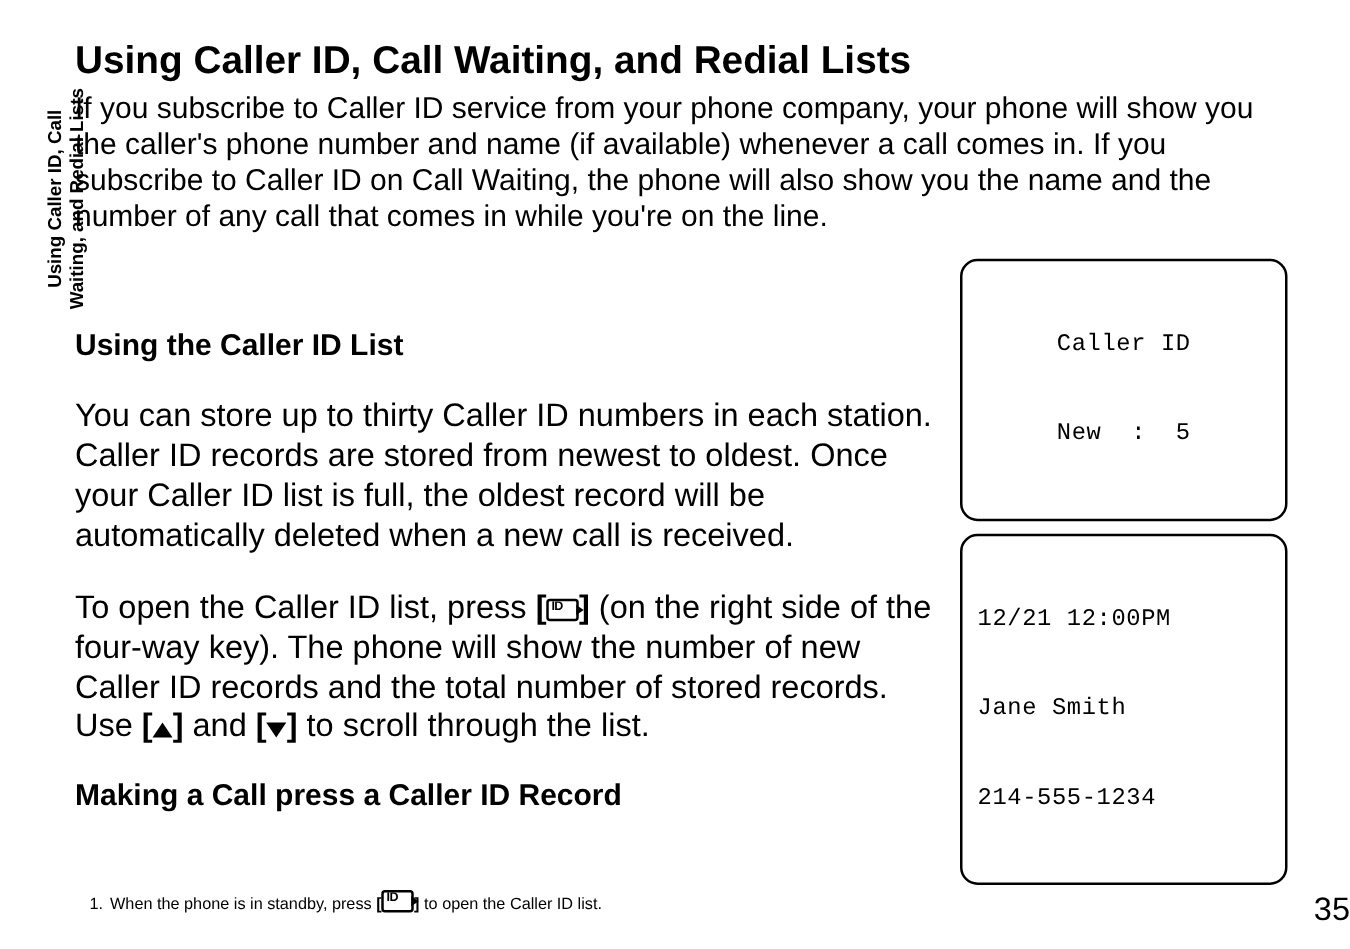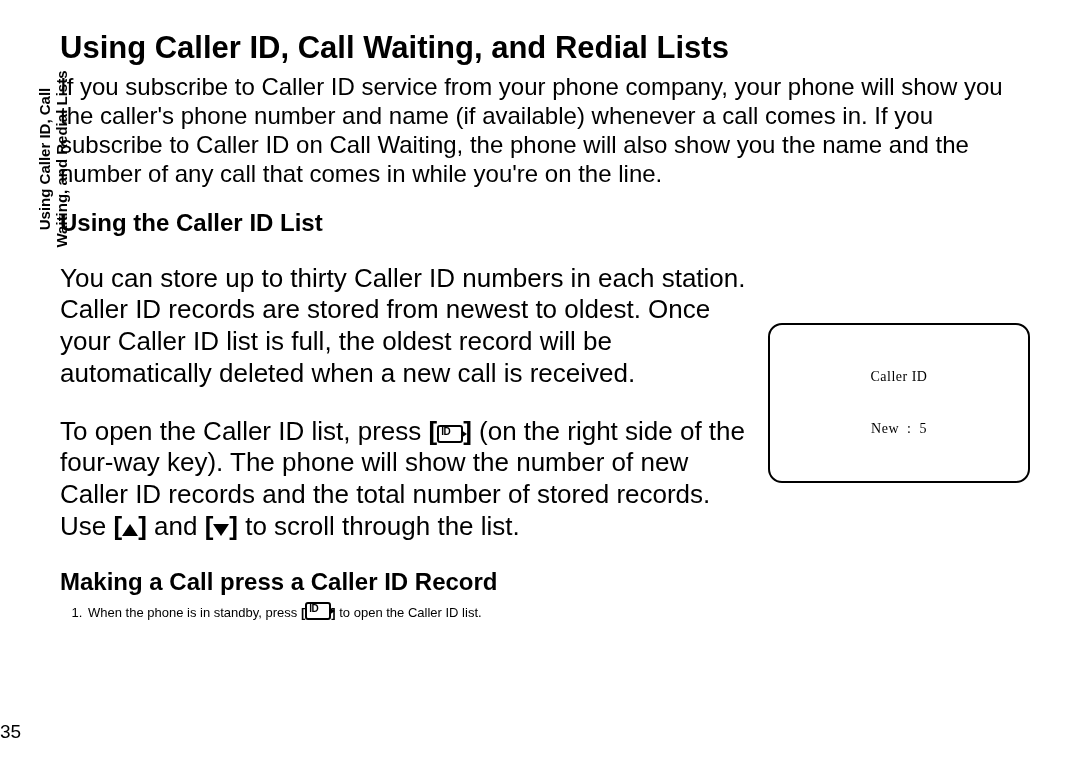--- a/index.html
+++ b/index.html
@@ -62,41 +62,41 @@
     flex: 0 0 262px;
     display: flex;
     flex-direction: column;
     gap: 10px;
     margin-top: 4px;
   }
   .lcd {
     border: 2px solid #000;
     border-radius: 14px;
     padding: 8px 12px;
-    font-family: Liberation Serif, serif;
-    font-size: 14px;
+    font-family: Liberation Mono, monospace;
+    font-size: 19px;
     line-height: 1.25;
     white-space: pre;
     letter-spacing: 0.5px;
   }
   .lcd.center { text-align: center; }
   ol.steps {
     margin: 4px 0 4px 0;
     padding-left: 26px;
     font-size: 13px;
     line-height: 1.24;
   }
   ol.steps li { margin-bottom: 4px; padding-left: 2px; }
   .page-number {
     position: absolute;
     bottom: 16px;
     left: 0;
     width: 100%;
-    text-align: left;
-    font-size: 19px;
+    text-align: right;
+    font-size: 26px;
   }
   .keycap {
     font-weight: bold;
   }
   .tri-up, .tri-down { display:inline-block; }
   .tri-up { width:0; height:0; border-left:8px solid transparent; border-right:8px solid transparent; border-bottom:12px solid #000; vertical-align:-1px; }
   .tri-down { width:0; height:0; border-left:8px solid transparent; border-right:8px solid transparent; border-top:12px solid #000; vertical-align:-1px; }
   .id-icon {
     display:inline-block;
     width:22px; height:14px;
@@ -142,20 +142,25 @@
       </p>
 
       <h2>Making a Call press a Caller ID Record</h2>
     </div>
 
     <div class="screens">
       <div class="lcd center">
         <div>Caller ID</div>
         <div>New  :  5</div>
       </div>
+      <div class="lcd">
+        <div>12/21 12:00PM</div>
+        <div>Jane Smith</div>
+        <div>214-555-1234</div>
+      </div>
     </div>
   </div>
 
   <ol class="steps">
     <li>
       <span>When the phone is in standby, press </span><span class="keycap">[<span class="id-icon"></span>]</span><span> to open the Caller ID list.</span>
     </li>
 
   </ol>
 

